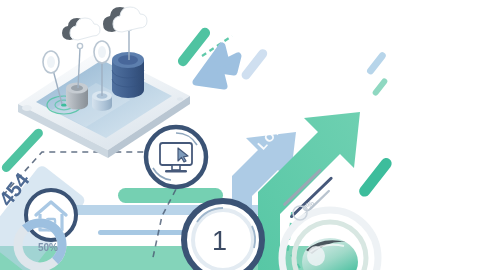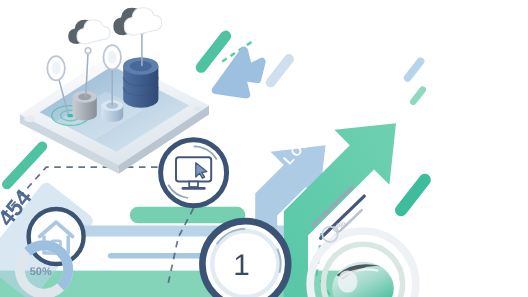--- a/index.html
+++ b/index.html
@@ -16,21 +16,21 @@
     left:255px;top:143px;
     font-size:12.5px;letter-spacing:1.6px;font-weight:700;
     color:#ffffff;opacity:.92;
     transform:rotate(-47deg);transform-origin:left top;
   }
   #num-454{
     left:-6px;top:196px;font-size:21px;font-weight:700;color:#46648f;
     transform:rotate(-52deg);transform-origin:left top;opacity:.95;
   }
   #pct-50{
-    left:27px;top:242px;font-size:10px;font-weight:700;color:#7d94ad;
+    left:38px;top:242px;font-size:10px;font-weight:700;color:#7d94ad;
   }
   #pct-0{
     left:300px;top:206px;font-size:9px;font-weight:700;color:#b9c4cf;
     transform:rotate(-38deg);transform-origin:left top;opacity:.8;
   }
   #digit-1{
     left:212px;top:226px;font-size:27px;font-weight:400;color:#3b4a63;
   }
 </style>
 </head>

